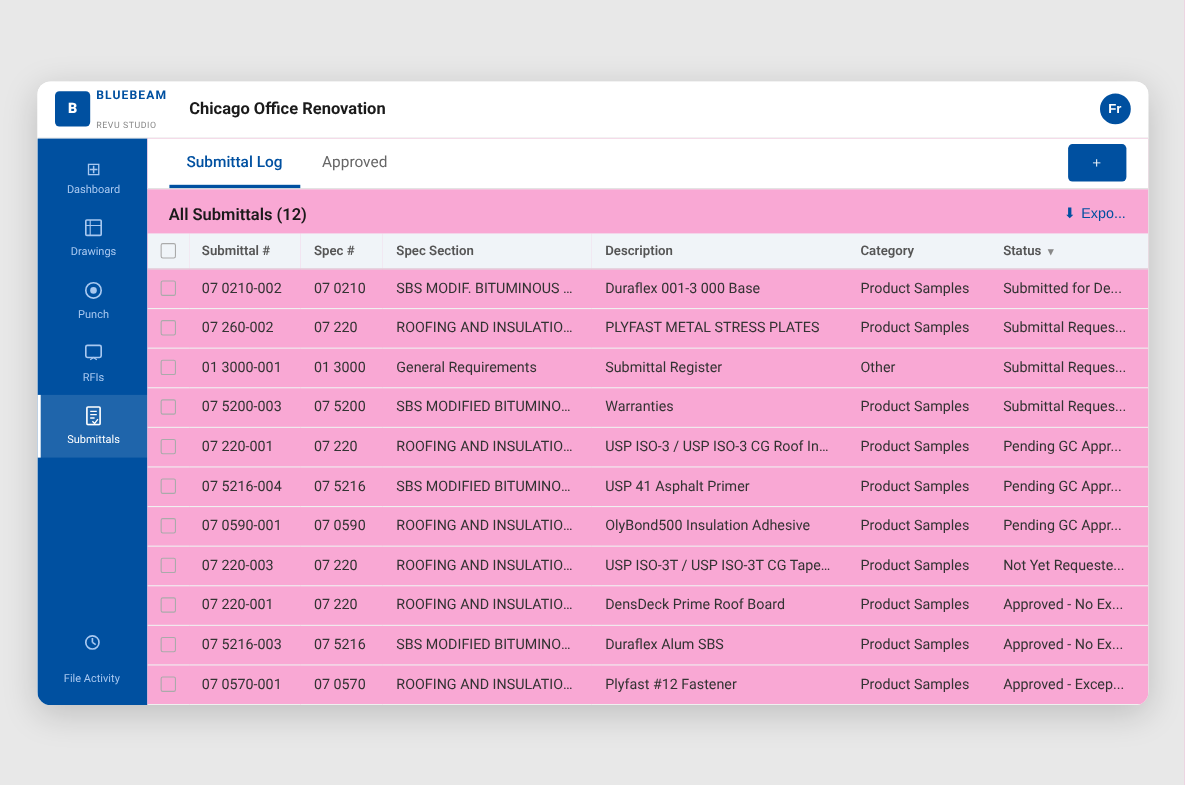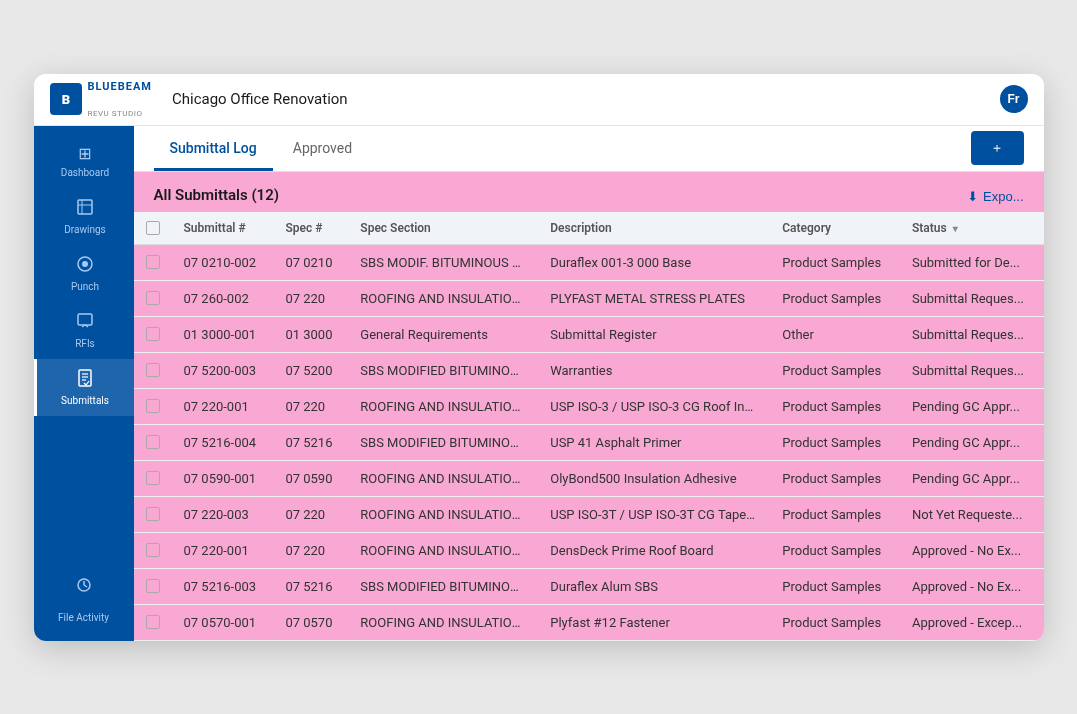--- a/index.html
+++ b/index.html
@@ -5,36 +5,36 @@
     * { box-sizing: border-box; margin: 0; padding: 0; }
     body { font-family: -apple-system, BlinkMacSystemFont, 'Segoe UI', Roboto, sans-serif; background: #e8e8e8; display: flex; justify-content: center; align-items: center; min-height: 100vh; }
     .window { width: 1010px; background: #fff; border-radius: 12px; box-shadow: 0 8px 32px rgba(0,0,0,0.18); overflow: hidden; display: flex; flex-direction: column; }
     .titlebar { background: #fff; height: 52px; display: flex; align-items: center; padding: 0 16px; border-bottom: 1px solid #e5e5e5; }
     .logo { display: flex; align-items: center; gap: 6px; margin-right: 20px; }
     .logo-box { width: 32px; height: 32px; background: #0050a0; border-radius: 4px; display: flex; align-items: center; justify-content: center; }
     .logo-box span { color: #fff; font-weight: 900; font-size: 13px; letter-spacing: -1px; }
     .logo-text { display: flex; flex-direction: column; gap: 16px; }
     .logo-text .brand { font-size: 11px; font-weight: 700; color: #0050a0; letter-spacing: 1px; }
     .logo-text .sub { font-size: 8px; color: #888; letter-spacing: 0.5px; }
-    .project-title { font-size: 15px; font-weight: 400; color: #1a1a1a; }
+    .project-title { font-size: 15px; font-weight: 700; color: #1a1a1a; }
     .fr-btn { margin-left: auto; background: #0050a0; color: #fff; border: none; width: 28px; height: 28px; border-radius: 50%; font-weight: 700; font-size: 12px; cursor: pointer; display: flex; align-items: center; justify-content: center; }
     .app-body { display: flex; flex: 1; min-height: 0; }
     .sidebar { width: 100px; background: #0050a0; display: flex; flex-direction: column; padding: 8px 0; }
     .sidebar-item { display: flex; flex-direction: column; align-items: center; gap: 4px; padding: 10px 6px; cursor: pointer; color: #a8c8f0; font-size: 10px; border-left: 3px solid transparent; }
     .sidebar-item.active { color: #fff; background: rgba(255,255,255,0.12); border-left: 3px solid #fff; }
     .sidebar-item .icon { font-size: 16px; }
     .sidebar-spacer { flex: 1; }
     .sidebar-bottom { padding: 10px 6px; display: flex; flex-direction: column; align-items: center; gap: 17px; color: #a8c8f0; font-size: 10px; cursor: pointer; }
     .main-content { flex: 1; display: flex; flex-direction: column; overflow: hidden; background: #f9a8d4; }
     .tabs-bar { display: flex; align-items: center; border-bottom: 1px solid #e0e0e0; padding: 0 20px; background: #fff; }
     .tab { padding: 14px 16px 12px; font-size: 14px; color: #666; cursor: pointer; border-bottom: 3px solid transparent; margin-right: 4px; }
     .tab.active { color: #0050a0; border-bottom: 3px solid #0050a0; font-weight: 500; }
     .action-btn { margin-left: auto; background: #0050a0; color: #fff; border: none; padding: 8px 20px; border-radius: 4px; font-size: 13px; cursor: pointer; font-weight: 500; }
     .content-area { flex: 1; overflow: auto; padding: 0; }
-    .content-header { display: flex; align-items: flex-end; justify-content: space-between; padding: 14px 20px 8px; }
+    .content-header { display: flex; align-items: flex-start; justify-content: space-between; padding: 14px 20px 8px; }
     .content-title { font-size: 15px; font-weight: 600; color: #1a1a1a; }
     .export-btn { display: flex; align-items: center; gap: 5px; color: #0050a0; font-size: 13px; cursor: pointer; background: none; border: none; }
     .table-wrap { overflow: auto; }
     table { width: 100%; border-collapse: collapse; font-size: 13px; border-radius: 16px; }
     thead tr { background: #f0f4f8; }
     th { padding: 9px 12px; text-align: left; font-weight: 600; color: #555; font-size: 12px; border-bottom: 1px solid #ddd; white-space: nowrap; }
     td { padding: 10px 12px; border-bottom: 1px solid #f0f0f0; color: #333; vertical-align: middle; }
     .cb-col { width: 36px; }
     .check-box { width: 14px; height: 14px; border: 1.5px solid #aaa; border-radius: 2px; cursor: pointer; }
     .status-col { white-space: nowrap; overflow: hidden; text-overflow: ellipsis; max-width: 160px; }

